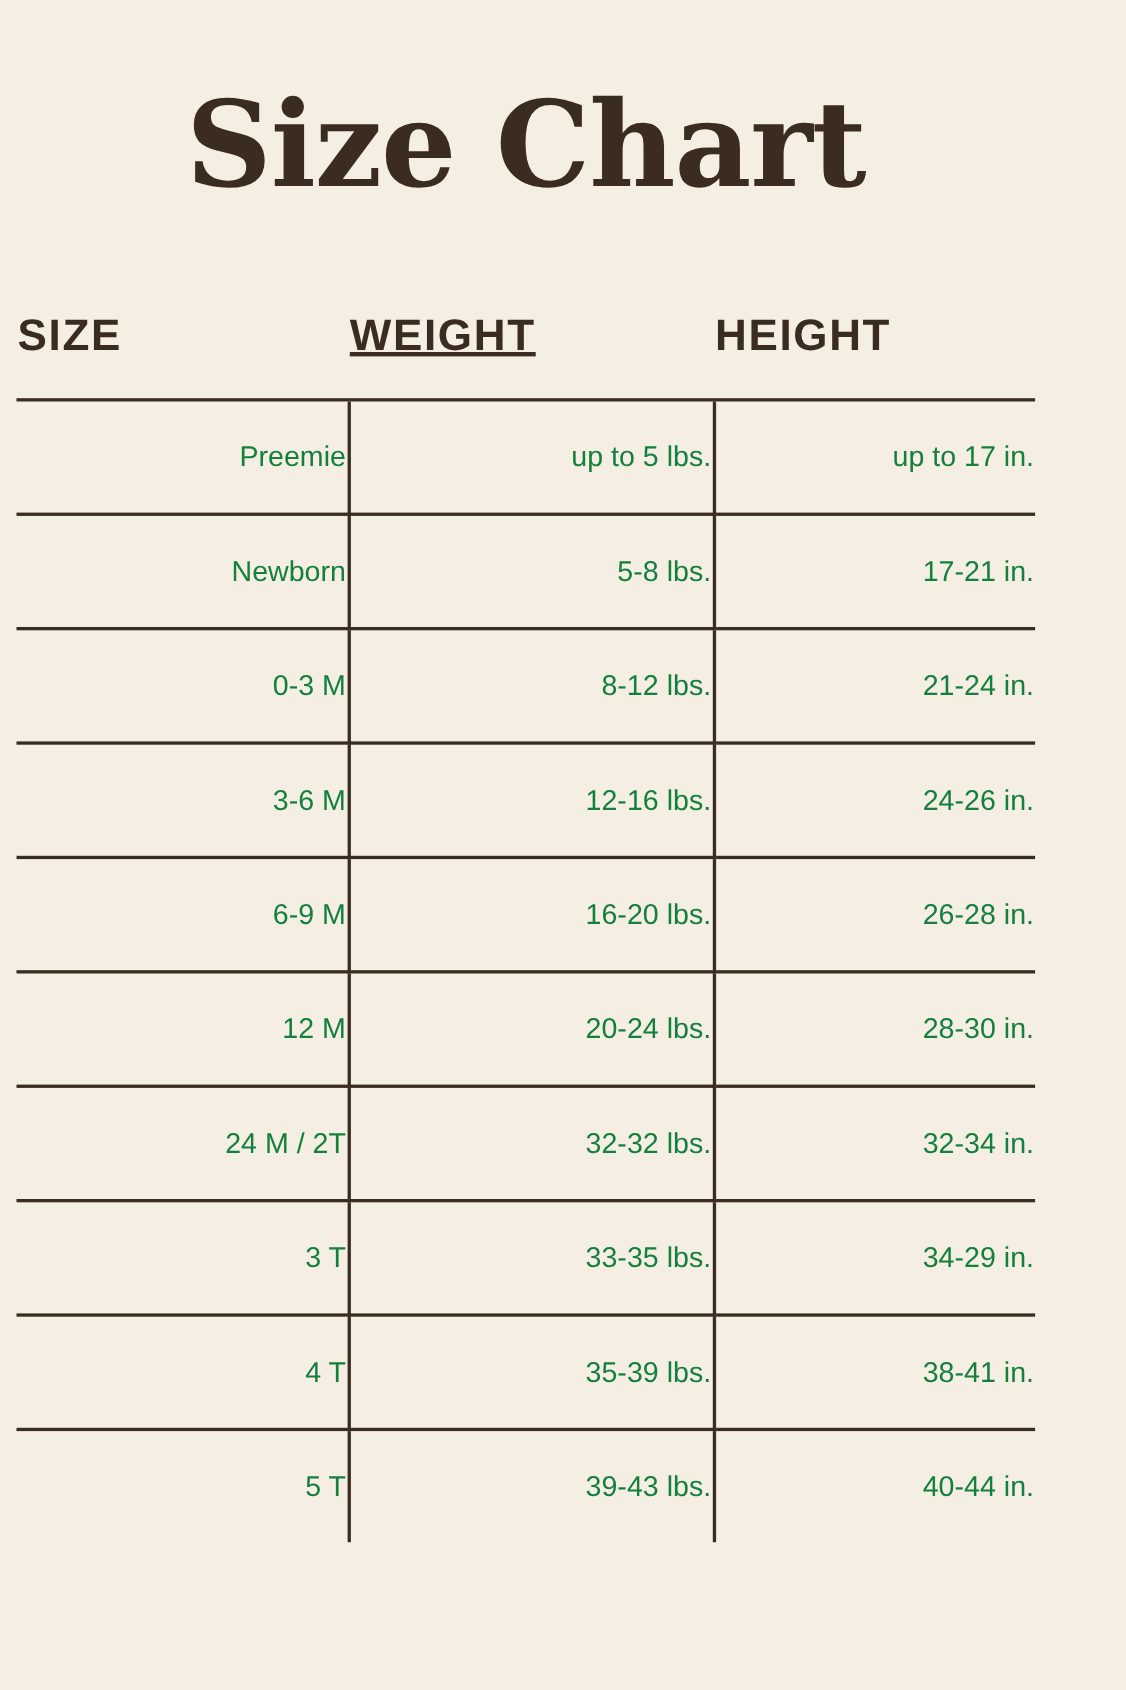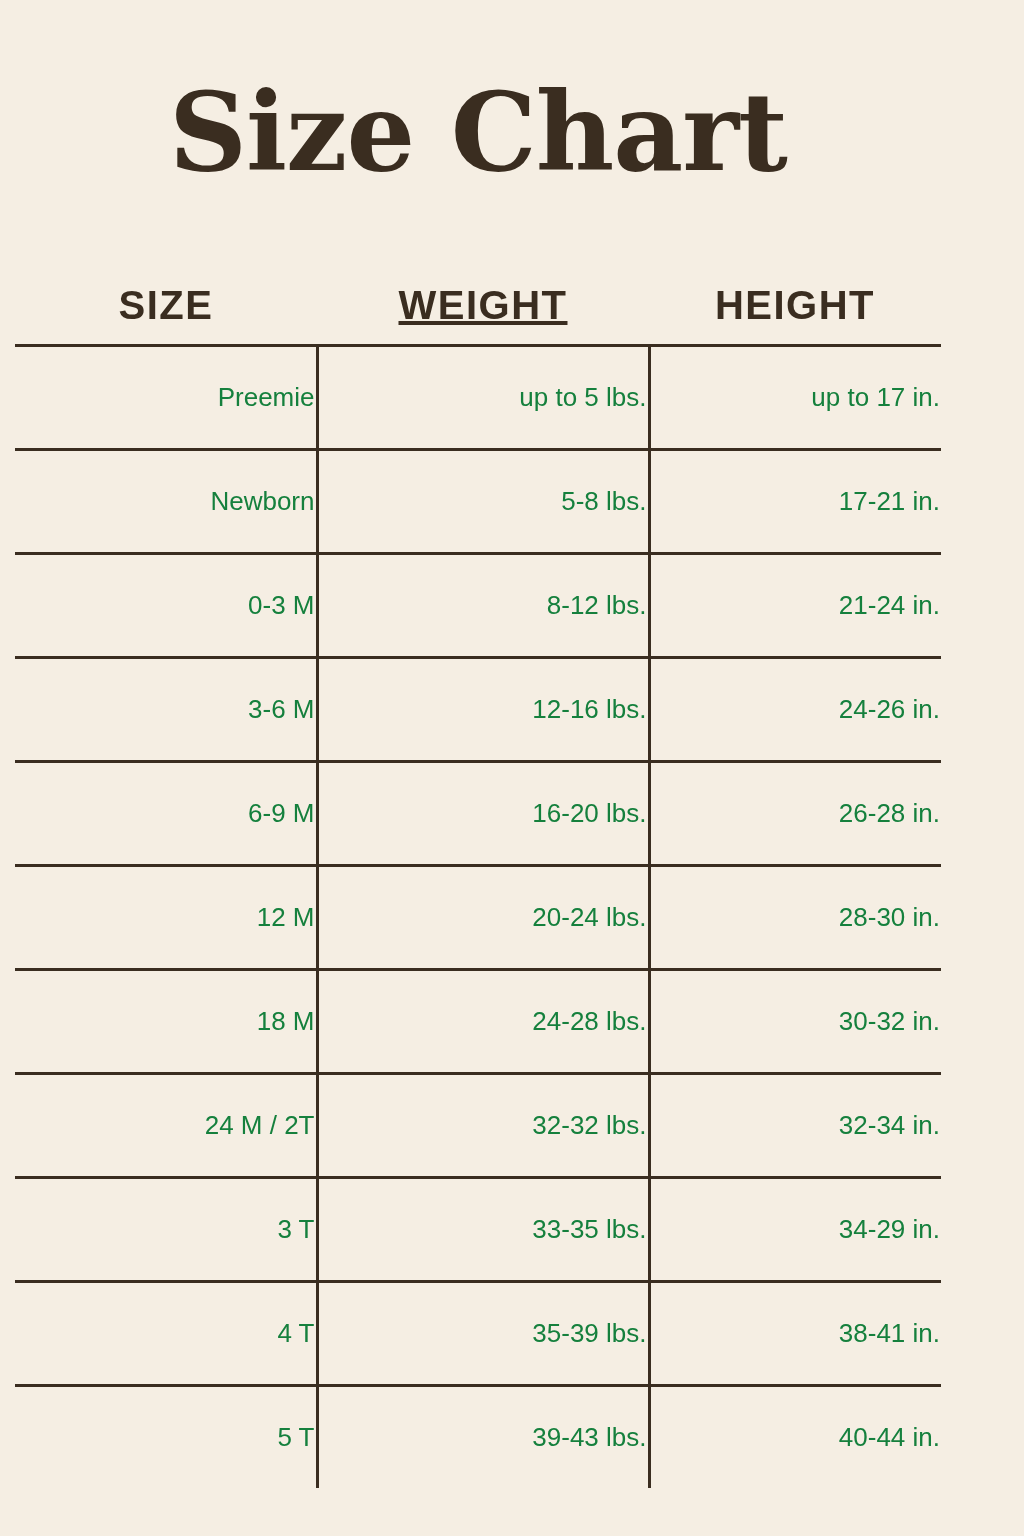--- a/index.html
+++ b/index.html
@@ -36,22 +36,22 @@
     margin: 96px auto 0 auto;
     border-collapse: collapse;
     table-layout: fixed;
   }
   table.size-table th {
     font-family: "Liberation Sans", sans-serif;
     font-weight: 700;
     font-size: 40px;
     letter-spacing: 1.5px;
     color: #3a2d20;
-    padding-bottom: 16px;
-    text-align: center;
+    padding-bottom: 34px;
+    text-align: left;
     border-bottom: 3px solid #3a2d20;
   }
   table.size-table td {
     font-family: "Liberation Sans", sans-serif;
     font-weight: 400;
     font-size: 26px;
     color: #15803d;
     text-align: right;
     height: 99px;
     border-bottom: 3px solid #3a2d20;
@@ -112,25 +112,20 @@
         <td>6-9 M</td>
         <td>16-20 lbs.</td>
         <td>26-28 in.</td>
       </tr>
       <tr>
         <td>12 M</td>
         <td>20-24 lbs.</td>
         <td>28-30 in.</td>
       </tr>
       <tr>
-        <td>18 M</td>
-        <td>24-28 lbs.</td>
-        <td>30-32 in.</td>
-      </tr>
-      <tr>
         <td>24 M / 2T</td>
         <td>32-32 lbs.</td>
         <td>32-34 in.</td>
       </tr>
       <tr>
         <td>3 T</td>
         <td>33-35 lbs.</td>
         <td>34-29 in.</td>
       </tr>
       <tr>

